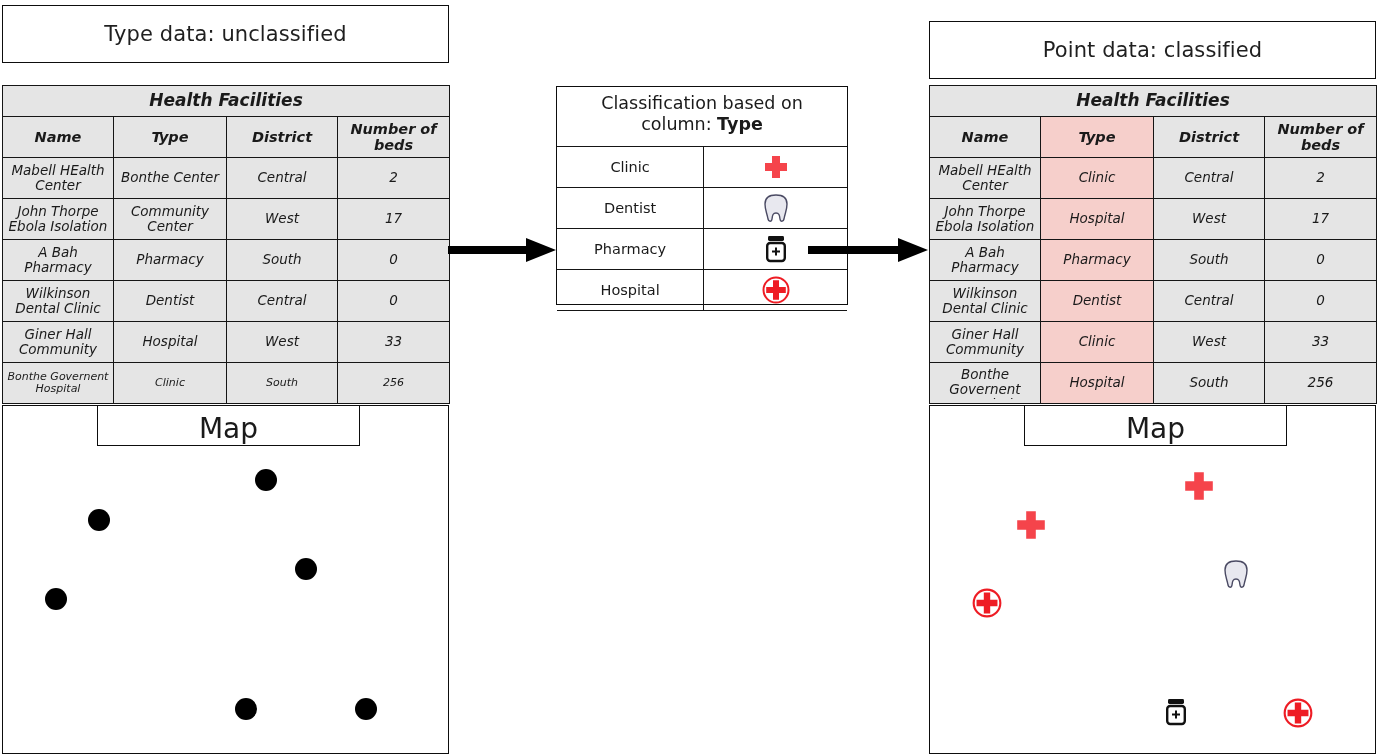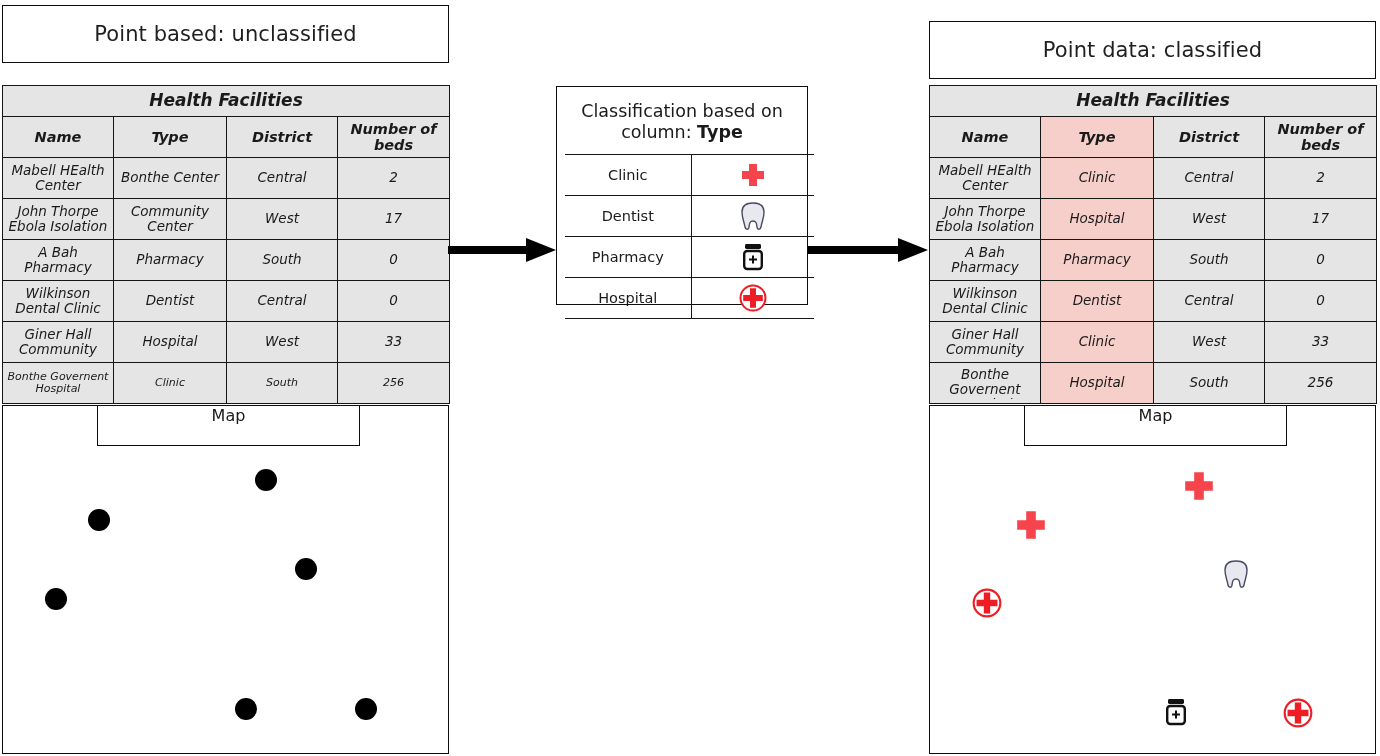--- a/index.html
+++ b/index.html
@@ -102,36 +102,36 @@
   .ctbl td.lbl { border-left: none; }
   .ctbl td.ico { border-right: none; }
 
   
   .arrow { position: absolute; }
 
   
   .map-area { position: absolute; }
   .map-hdr {
     display: flex;
-    align-items: flex-start;
+    align-items: flex-end;
     justify-content: center;
-    font-size: 16px;
+    font-size: 28px;
   }
   .dot {
     position: absolute;
     background: #000;
     border-radius: 50%;
   }
   .mk { position: absolute; }
 </style>
 </head>
 <body>
 
 <div class="box panel-title" style="left:2px; top:5px; width:447px; height:58px;">
-  <span>Point based: unclassified</span>
+  <span>Type data: unclassified</span>
 </div>
 
 <table class="tbl" style="left:2px; top:85px; width:447px;">
   <colgroup>
       <col style="width:111px">
       <col style="width:113px">
       <col style="width:111px">
       <col style="width:112px">
     </colgroup>
   <tbody>
@@ -197,21 +197,21 @@
   <div class="dot" style="left:352px; top:292px; width:22px; height:22px;"></div>
 </div>
 
 <svg class="arrow" style="left:448px; top:232px;" width="110" height="36" viewBox="0 0 110 36">
   <g fill="#000">
     <rect x="0" y="14" width="84" height="8"></rect>
     <polygon points="78,6 108,18 78,30"></polygon>
   </g>
 </svg>
 
-<div class="box" style="left:556px; top:86px; width:252px; height:219px; padding:8px;">
+<div class="box" style="left:556px; top:86px; width:292px; height:219px; padding:0;">
   <div class="class-title" style="height:59px;">
     <span>Classification based on column: </span><b>Type</b>
   </div>
   <table class="ctbl">
     <colgroup>
         <col style="width:126px">
         <col style="width:123px">
       </colgroup>
     <tbody>
       <tr>

